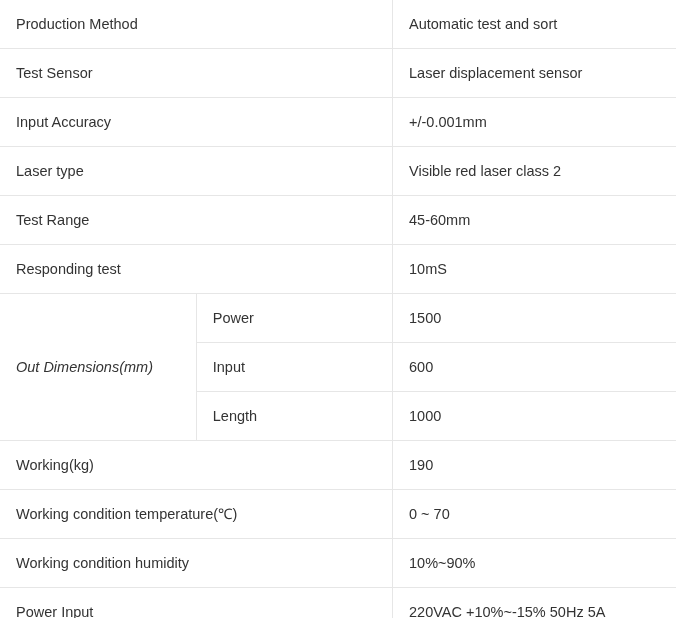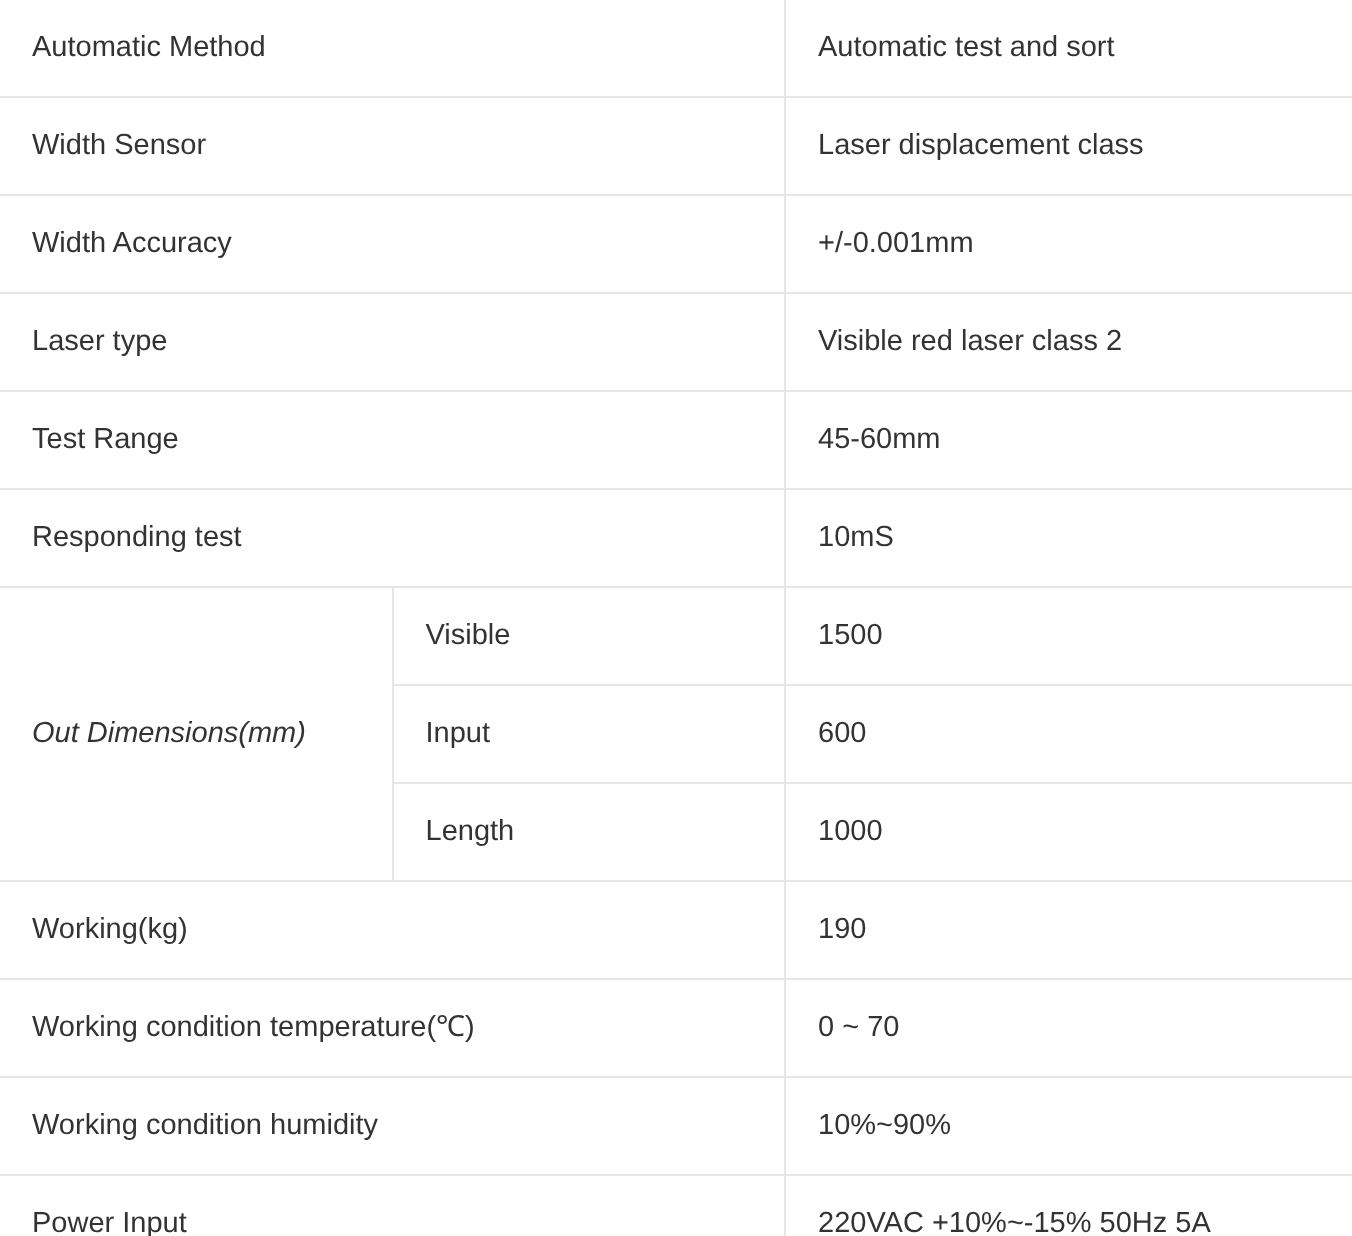--- a/index.html
+++ b/index.html
@@ -49,47 +49,47 @@
   .dim-group td {
     border-bottom: 1px solid #e6e6e6;
   }
 </style>
 </head>
 <body>
 
 <table class="spec-table">
   <tbody>
     <tr>
-      <td class="label-cell" colspan="2">Automatic Method</td>
+      <td class="label-cell" colspan="2">Production Method</td>
       <td class="value-cell">Automatic test and sort</td>
     </tr>
     <tr>
-      <td class="label-cell" colspan="2">Width Sensor</td>
-      <td class="value-cell">Laser displacement class</td>
+      <td class="label-cell" colspan="2">Test Sensor</td>
+      <td class="value-cell">Laser displacement sensor</td>
     </tr>
     <tr>
-      <td class="label-cell" colspan="2">Width Accuracy</td>
+      <td class="label-cell" colspan="2">Input Accuracy</td>
       <td class="value-cell">+/-0.001mm</td>
     </tr>
     <tr>
       <td class="label-cell" colspan="2">Laser type</td>
       <td class="value-cell">Visible red laser class 2</td>
     </tr>
     <tr>
       <td class="label-cell" colspan="2">Test Range</td>
       <td class="value-cell">45-60mm</td>
     </tr>
     <tr>
       <td class="label-cell" colspan="2">Responding test</td>
       <td class="value-cell">10mS</td>
     </tr>
 
     <tr class="dim-group">
       <td class="label-cell-narrow group-label-cell" rowspan="3">Out Dimensions(mm)</td>
-      <td class="sub-label-cell">Visible</td>
+      <td class="sub-label-cell">Power</td>
       <td class="value-cell">1500</td>
     </tr>
     <tr class="dim-group">
       <td class="sub-label-cell">Input</td>
       <td class="value-cell">600</td>
     </tr>
     <tr class="dim-group">
       <td class="sub-label-cell">Length</td>
       <td class="value-cell">1000</td>
     </tr>

